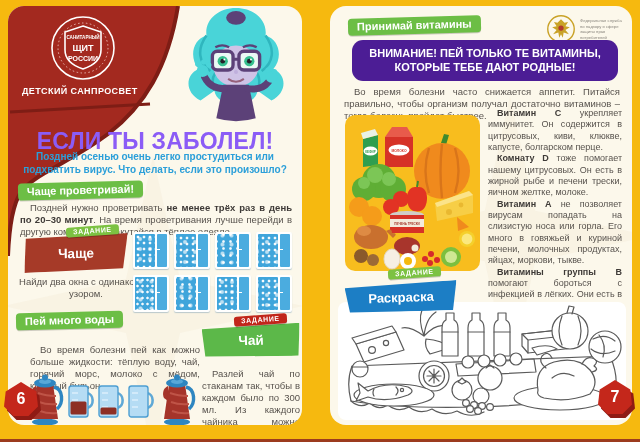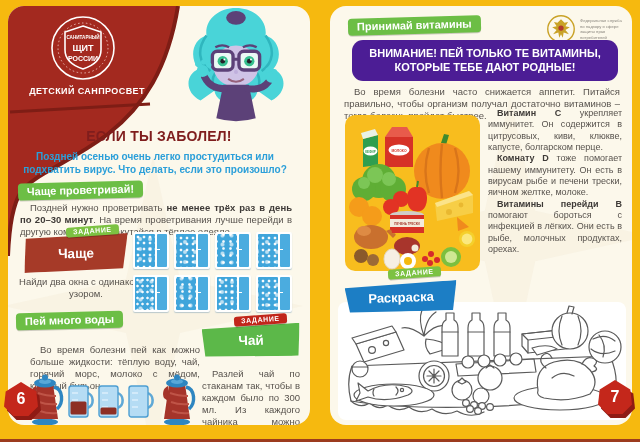--- a/index.html
+++ b/index.html
@@ -1,30 +1,30 @@
 <!DOCTYPE html>
 <html><head>
 <meta charset="utf-8">
 <style>
   html,body{margin:0;padding:0;background:#e8e8e8;}
   .stage{position:relative;width:640px;height:442px;background:#F6B90F;overflow:hidden;
          font-family:"Liberation Sans","DejaVu Sans",sans-serif;}
   .stage::after{content:"";position:absolute;left:0;bottom:0;width:100%;height:3px;background:#9C3B1E;}
   .page{position:absolute;top:6px;height:419px;background:#FCF8EB;border-radius:16px;overflow:hidden;}
-  #leftPage{left:8px;width:294px;padding-left:8px;}
+  #leftPage{left:8px;width:294px;}
   #rightPage{left:330px;width:302px;}
   .star{position:absolute;background:#F5EEDC;clip-path:polygon(50% 0,59% 41%,100% 50%,59% 59%,50% 100%,41% 59%,0 50%,41% 41%);}
 
   
   .banner-svg{position:absolute;left:0;top:0;width:176px;height:256px;}
-  .banner-label{position:absolute;left:14px;top:80px;width:130px;text-align:center;color:#fff;
+  .banner-label{position:absolute;left:14px;top:80px;width:130px;text-align:left;color:#fff;
                 font-weight:bold;font-size:9px;letter-spacing:.4px;}
   .character{position:absolute;left:166px;top:0;width:124px;height:126px;}
-  .lp-title{position:absolute;left:0;top:122px;width:100%;text-align:center;color:#7f1d1d;
-            font-weight:800;font-size:14px;letter-spacing:.2px;}
+  .lp-title{position:absolute;left:0;top:122px;width:100%;text-align:center;color:#8b5cf6;
+            font-weight:800;font-size:23px;letter-spacing:.2px;}
   .lp-intro{position:absolute;left:7px;top:144px;width:280px;text-align:center;color:#2B9FD9;
             font-weight:bold;font-size:10px;line-height:1.3;}
   .pill{position:absolute;display:inline-block;background:#6CBE45;color:#fff;font-weight:bold;
         font-size:11px;padding:2px 9px 3px;border-radius:4px;transform:rotate(-1.5deg);
         box-shadow:0 1px 0 rgba(0,0,0,.18);white-space:nowrap;}
   .para{position:absolute;color:#57524D;font-size:9.5px;line-height:1.26;text-align:justify;}
   .para b{color:#3E3A37;}
   .indent{text-indent:10px;}
   .badge{position:absolute;background:#7CC242;color:#fff;font-weight:bold;font-size:7px;
          letter-spacing:.6px;padding:1px 7px 2px;border-radius:3px;transform:rotate(-4deg);z-index:3;
@@ -292,22 +292,23 @@
           </g>
         <circle cx="106" cy="142" r="10" fill="#7CBF3F"></circle>
           <circle cx="106" cy="142" r="6" fill="#CFE793"></circle>
         <circle cx="122" cy="124" r="8" fill="#F5D02C"></circle>
           <circle cx="122" cy="124" r="5.4" fill="#FBE87E"></circle>
       </svg>
     </div>
 
     <div class="vitamins">
       <p><b>Витамин C</b><span> укрепляет иммунитет. Он содержится в цитрусовых, киви, клюкве, капусте, болгарском перце.</span></p>
-      <p><b>Комнату D</b><span> тоже помогает нашему иммунитету. Он есть в вирусам рыбе и печени трески, яичном желтке, молоке.</span></p>
-      <p><b>Витамины перейди B</b><span> помогают бороться с инфекцией в лёгких. Они есть в рыбе, молочных продуктах, орехах.</span></p>
+      <p><b>Комнату D</b><span> тоже помогает нашему цитрусовых. Он есть в жирной рыбе и печени трески, яичном желтке, молоке.</span></p>
+      <p><b>Витамин A</b><span> не позволяет вирусам попадать на слизистую носа или горла. Его много в говяжьей и куриной печени, молочных продуктах, яйцах, моркови, тыкве.</span></p>
+      <p><b>Витамины группы B</b><span> помогают бороться с инфекцией в лёгких. Они есть в рыбе, молочных продуктах, орехах.</span></p>
     </div>
 
     <div class="badge" style="left:58px;top:262px;">ЗАДАНИЕ</div>
     <div class="task-box" id="raskraskaBox">
         <span>Раскраска</span>
       </div>
 
     <svg class="coloring" viewBox="0 0 288 118">
       <rect x="0" y="0" width="288" height="118" rx="8" fill="#FFFFFF"></rect>
       <g fill="#fff" stroke="#5a5a5a" stroke-width="1.2" stroke-linejoin="round" stroke-linecap="round">

